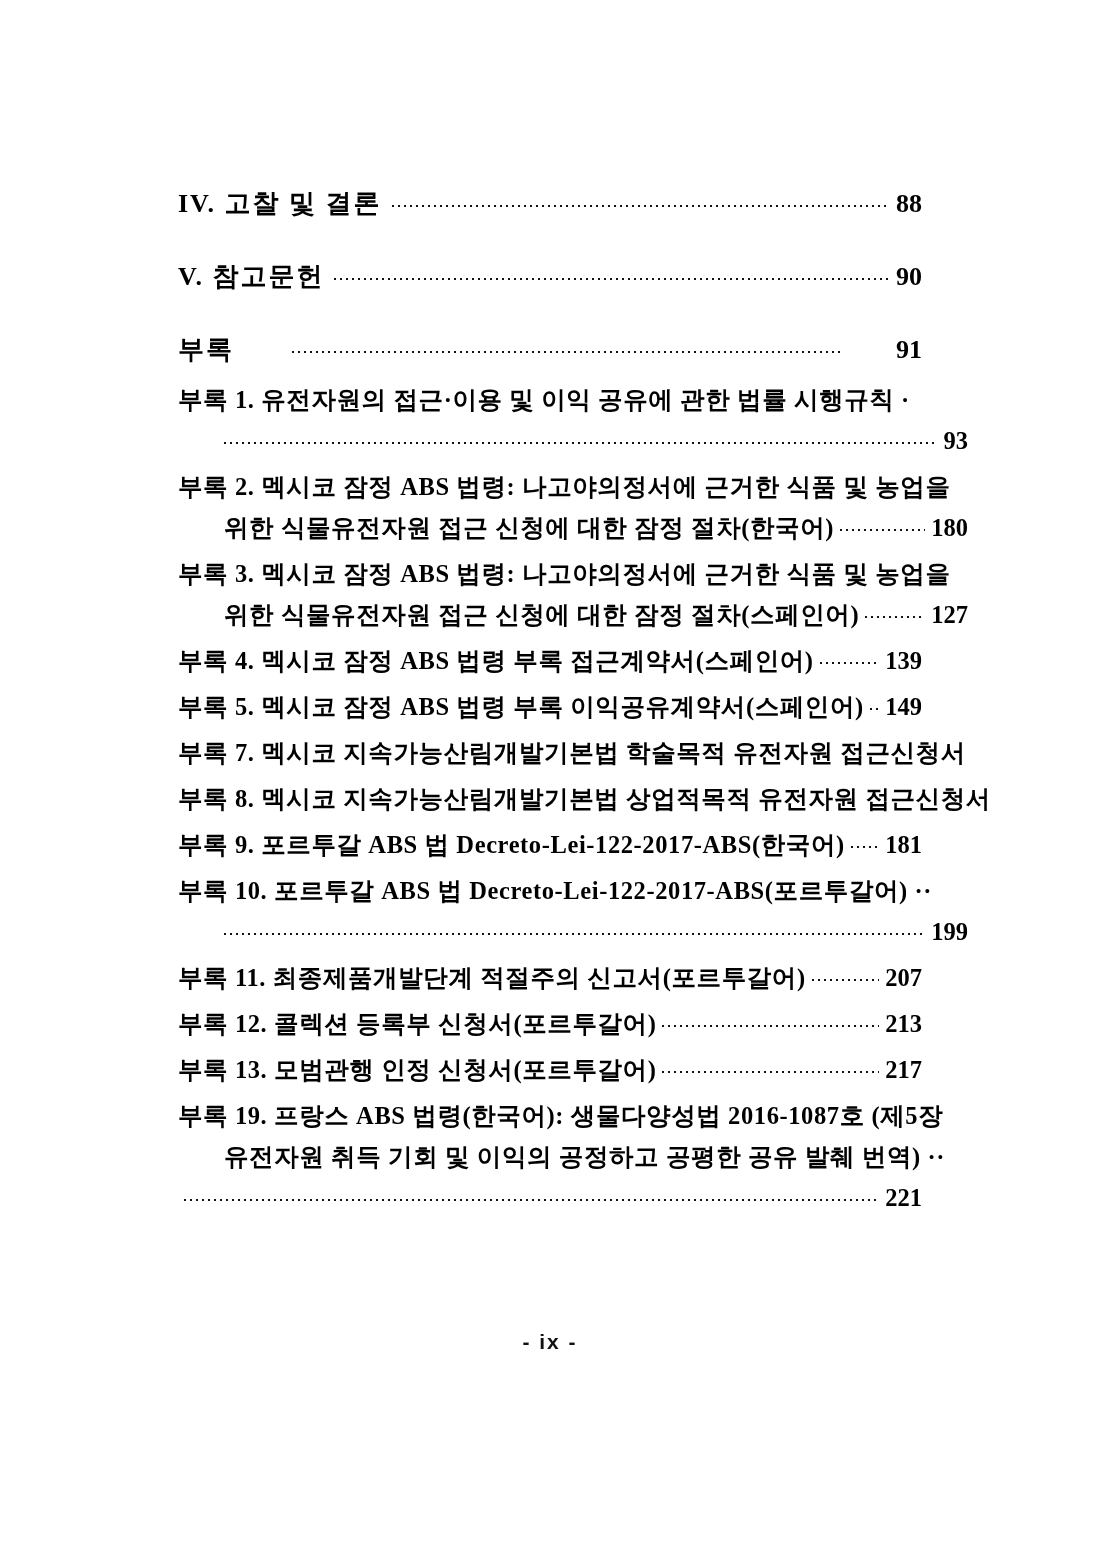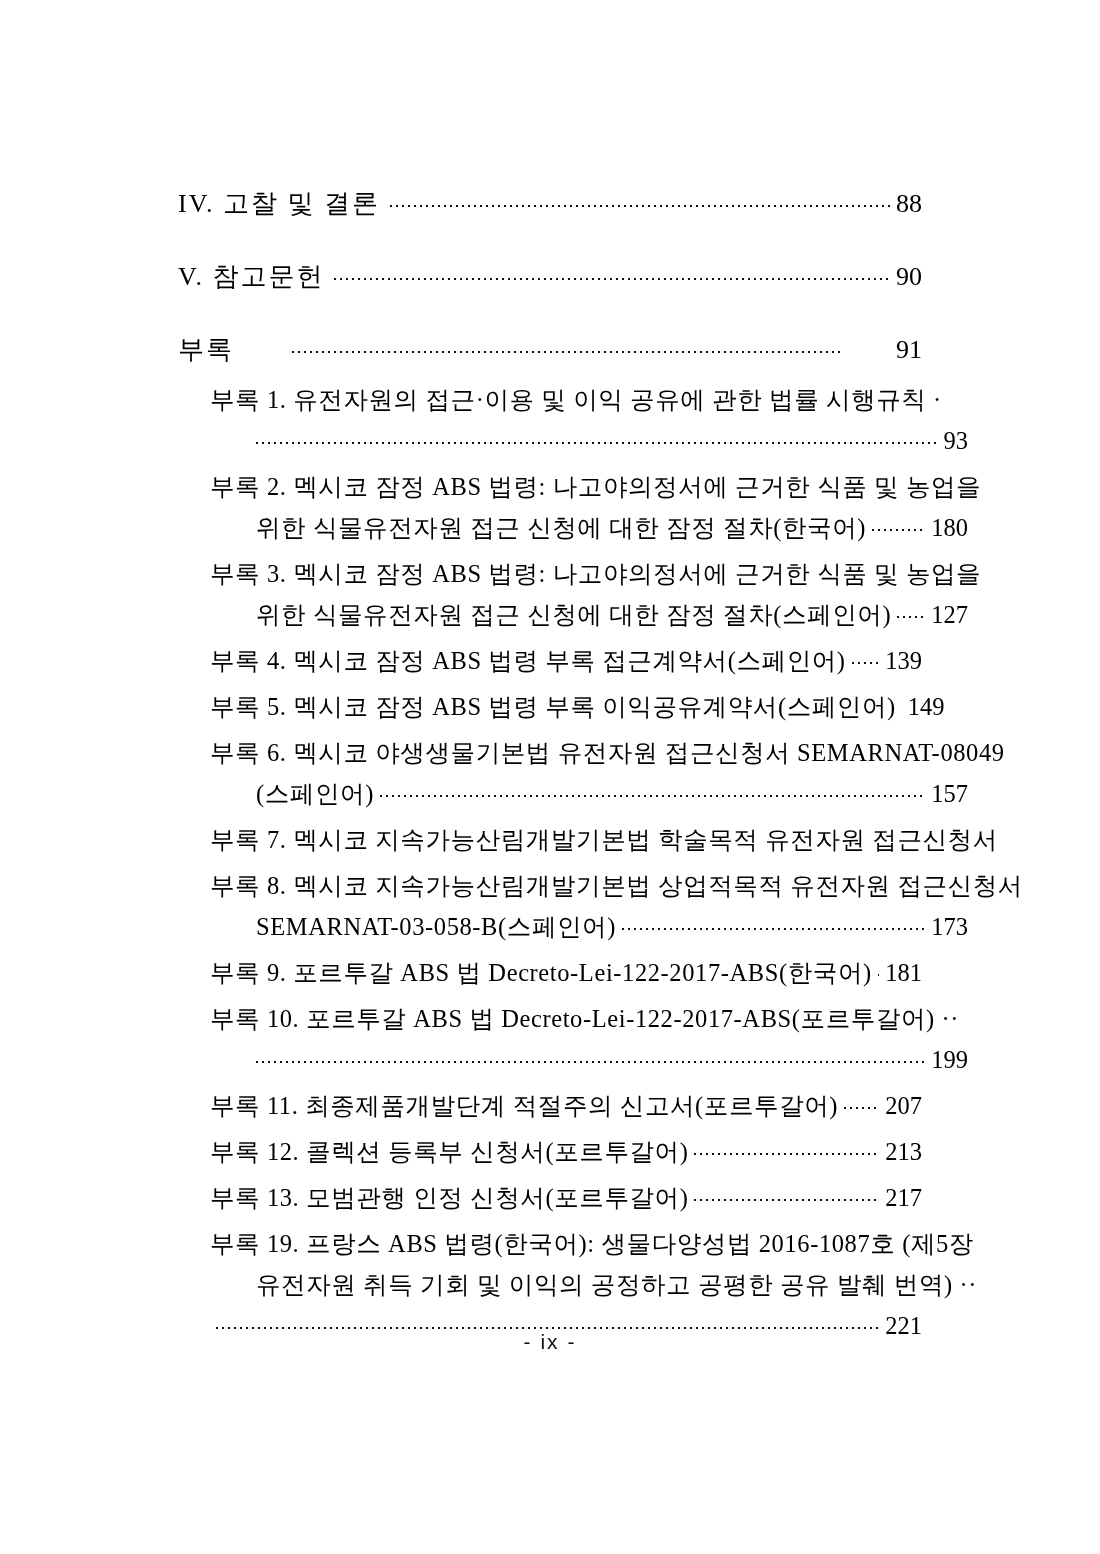--- a/index.html
+++ b/index.html
@@ -16,20 +16,21 @@
     color: #000000;
     overflow: hidden;
     -webkit-font-smoothing: antialiased;
   }
 
   .page {
     position: absolute;
     left: 0; top: 0;
     width: 1100px;
     height: 1554px;
+    font-weight: bold;
   }
 
   .toc {
     position: absolute;
     left: 178px;
     top: 186px;
     width: 744px;
   }
 
   
@@ -81,21 +82,20 @@
     letter-spacing: 2.0px;
   }
   .chapter .pageno { font-size: 26px; }
   .chapter .leader { margin-left: 10px; }
 
   .chapter.tight { margin-bottom: 12px; gap: 48px; }
 
   
   .appendix {
     margin-bottom: 5px;
-    margin-left: 32px;
   }
   .appendix .label,
   .appendix .cont .label {
     font-size: 24.5px;
     letter-spacing: 0.6px;
   }
   .appendix .pageno { font-size: 24.5px; }
 
   .appendix .line {
     display: flex;
@@ -192,45 +192,30 @@
     </div>
 
     <div class="appendix">
       <div class="line">
         <span class="label">부록 5. 멕시코 잠정 ABS 법령 부록 이익공유계약서(스페인어)</span>
         <span class="leader"></span>
         <span class="pageno">149</span>
       </div>
     </div>
 
-    <div class="appendix">
-      <div class="line">
-        <span class="label">부록 6. 멕시코 야생생물기본법 유전자원 접근신청서 SEMARNAT-08049</span>
-      </div>
-      <div class="line indent">
-        <span class="label">(스페인어)</span>
-        <span class="leader"></span>
-        <span class="pageno">157</span>
-      </div>
-    </div>
 
     <div class="appendix">
       <div class="line">
         <span class="label">부록 7. 멕시코 지속가능산림개발기본법 학술목적 유전자원 접근신청서</span>
       </div>
     </div>
 
     <div class="appendix">
       <div class="line">
         <span class="label">부록 8. 멕시코 지속가능산림개발기본법 상업적목적 유전자원 접근신청서</span>
-      </div>
-      <div class="line indent">
-        <span class="label">SEMARNAT-03-058-B(스페인어)</span>
-        <span class="leader"></span>
-        <span class="pageno">173</span>
       </div>
     </div>
 
     <div class="appendix">
       <div class="line">
         <span class="label">부록 9. 포르투갈 ABS 법 Decreto-Lei-122-2017-ABS(한국어)</span>
         <span class="leader"></span>
         <span class="pageno">181</span>
       </div>
     </div>

